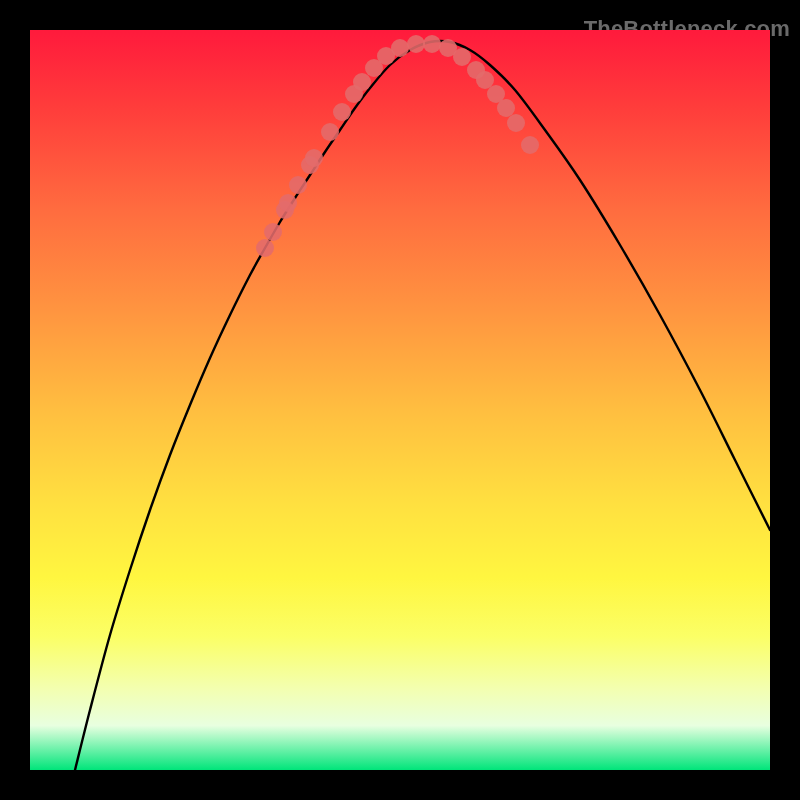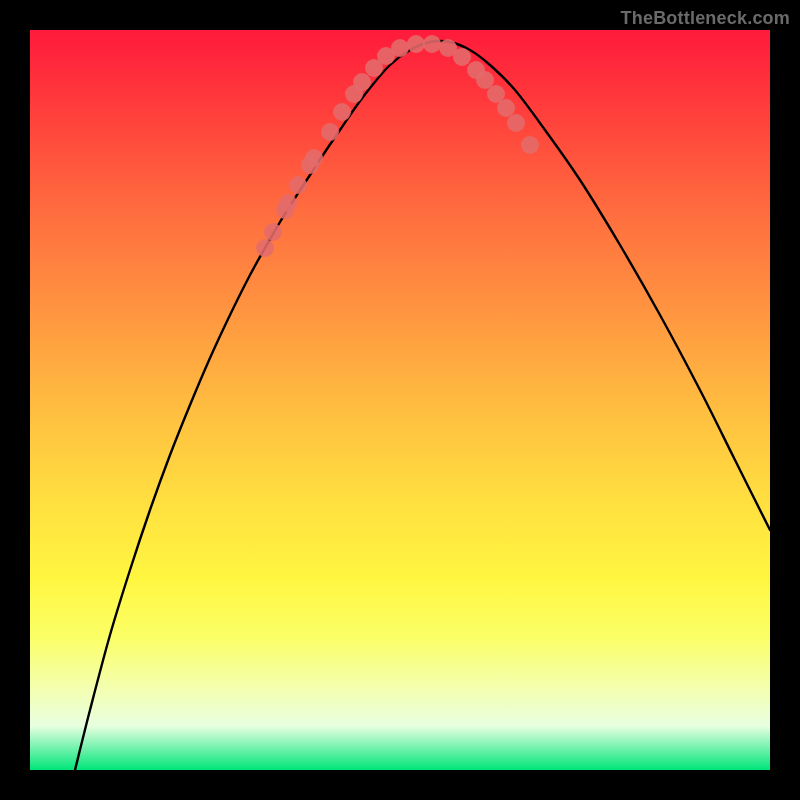--- a/index.html
+++ b/index.html
@@ -33,24 +33,24 @@
       #ffe040 64%,
       #fff640 74%,
       #fbff66 82%,
       #f3ffb0 89%,
       #e8ffe0 94%,
       #00e57a 100%
     );
   }
   .watermark {
     position: absolute;
-    top: 8px;
+    top: 16px;
     right: 10px;
     font-family: Arial, Helvetica, sans-serif;
-    font-size: 18px;
+    font-size: 22px;
     font-weight: 600;
     color: #6a6a6a;
     letter-spacing: 0.2px;
   }
   svg.curve {
     position: absolute;
     left: 0;
     top: 0;
     width: 740px;
     height: 740px;

